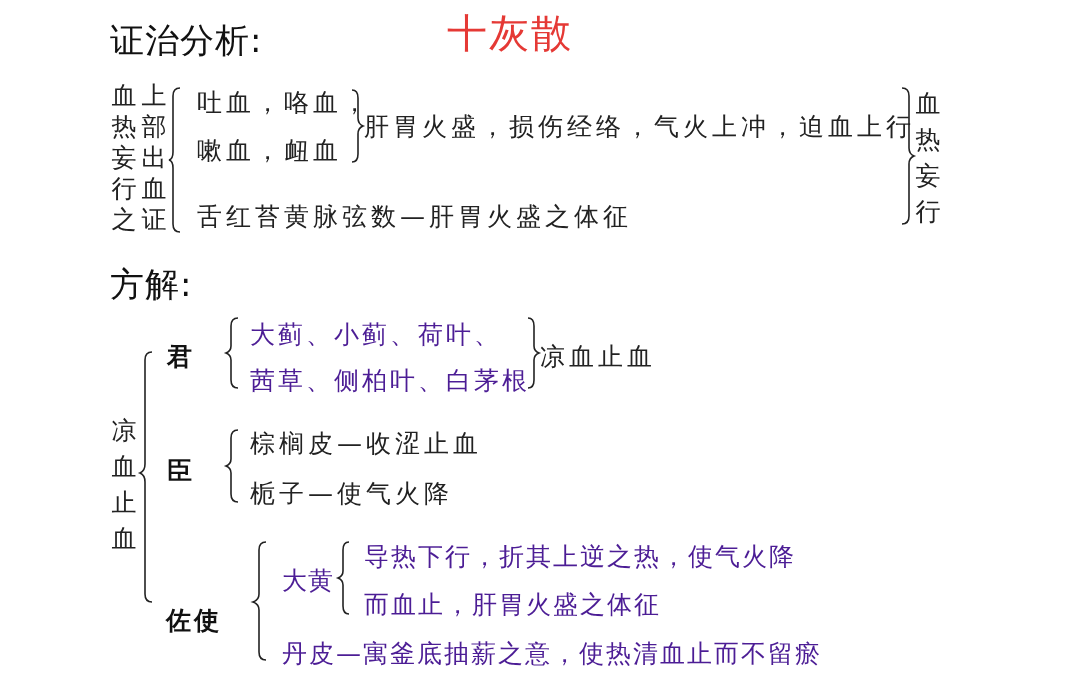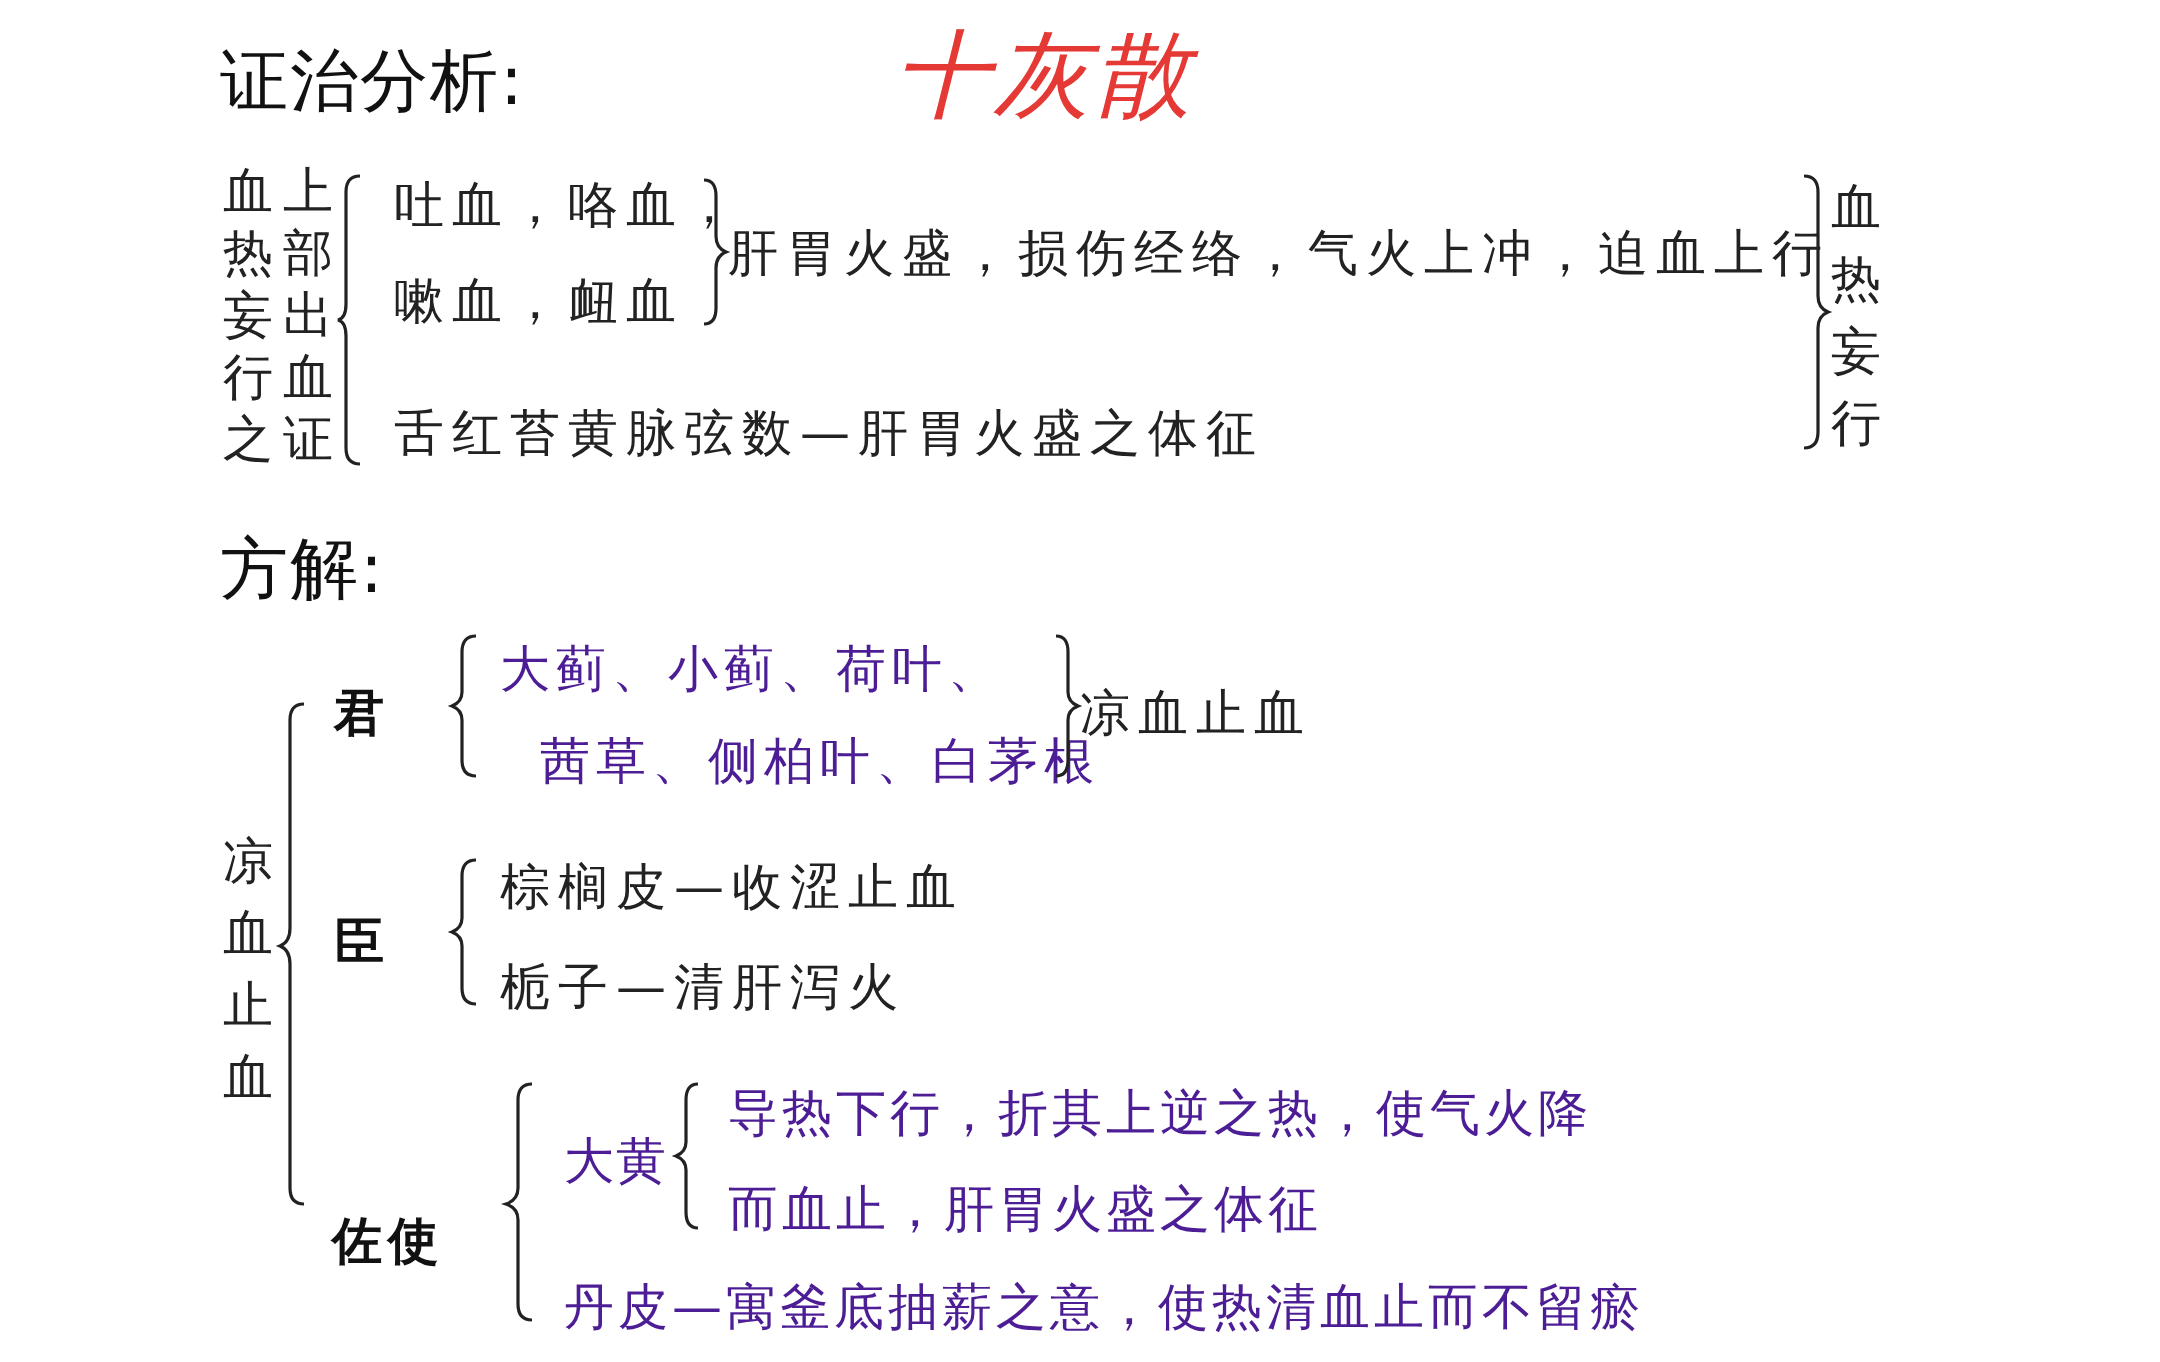--- a/index.html
+++ b/index.html
@@ -2,21 +2,21 @@
 <html><head>
 <meta charset="utf-8">
 <style>
   html, body { margin: 0; padding: 0; }
   body {
     width: 1080px; height: 681px; background: #ffffff; position: relative; overflow: hidden;
     font-family: "DejaVu Sans", "Liberation Sans", sans-serif; color: #1a1a1a;
   }
   .abs { position: absolute; white-space: nowrap; }
   .heading { font-size: 34px; font-weight: normal; color: #111; letter-spacing: 1px; }
-  .title-red { font-size: 48px; color: #e53935; letter-spacing: 2px; font-style: italic; }
+  .title-red { font-size: 40px; color: #e53935; letter-spacing: 2px; }
   .t { font-size: 25px; letter-spacing: 4px; color: #222; }
   .t-sm { font-size: 25px; letter-spacing: 3px; color: #4c1d95; }
   .vcol { font-size: 25px; line-height: 31px; width: 28px; text-align: center; color: #222; }
   .bold { font-weight: bold; color: #111; }
   svg.br { position: absolute; overflow: visible; }
   svg.br path { fill: none; stroke: #222; stroke-width: 1.6; }
 </style>
 </head>
 <body>
 
@@ -73,32 +73,32 @@
 
 <svg class="br" style="left:138px; top:350px;" width="20" height="256">
   <path d="M14,2 Q7,2 7,10 L7,114 Q7,121 2,123 Q7,125 7,132 L7,244 Q7,252 14,252"></path>
 </svg>
 
 <div class="abs t bold" style="left:167px; top:340px;">君</div>
 <svg class="br" style="left:224px; top:316px;" width="18" height="74">
   <path d="M14,2 Q7,2 7,10 L7,30 Q7,35 2,37 Q7,39 7,44 L7,64 Q7,72 14,72"></path>
 </svg>
 <div class="abs t-sm" style="left:250px; top:318px;">大蓟、小蓟、荷叶、</div>
-<div class="abs t-sm" style="left:250px; top:364px;margin-left:20px;">茜草、侧柏叶、白茅根</div>
+<div class="abs t-sm" style="left:250px; top:364px;">茜草、侧柏叶、白茅根</div>
 <svg class="br" style="left:526px; top:316px;" width="16" height="74">
   <path d="M2,2 Q8,2 8,10 L8,30 Q8,35 13,37 Q8,39 8,44 L8,64 Q8,72 2,72"></path>
 </svg>
 <div class="abs t" style="left:540px; top:340px;">凉血止血</div>
 
 <div class="abs t bold" style="left:167px; top:454px;">臣</div>
 <svg class="br" style="left:224px; top:428px;" width="18" height="76">
   <path d="M14,2 Q7,2 7,10 L7,31 Q7,36 2,38 Q7,40 7,45 L7,66 Q7,74 14,74"></path>
 </svg>
 <div class="abs t" style="left:250px; top:427px;">棕榈皮—收涩止血</div>
-<div class="abs t" style="left:250px; top:477px;">栀子—清肝泻火</div>
+<div class="abs t" style="left:250px; top:477px;">栀子—使气火降</div>
 
 <div class="abs t bold" style="left:166px; top:604px; letter-spacing:3px;">佐使</div>
 <svg class="br" style="left:250px; top:540px;" width="20" height="124">
   <path d="M16,2 Q9,2 9,10 L9,54 Q9,60 3,62 Q9,64 9,70 L9,112 Q9,120 16,120"></path>
 </svg>
 <div class="abs t-sm" style="left:282px; top:564px; letter-spacing:1px;">大黄</div>
 <svg class="br" style="left:336px; top:540px;" width="16" height="76">
   <path d="M13,2 Q7,2 7,10 L7,31 Q7,36 2,38 Q7,40 7,45 L7,66 Q7,74 13,74"></path>
 </svg>
 <div class="abs t-sm" style="left:364px; top:540px; letter-spacing:2px;">导热下行，折其上逆之热，使气火降</div>

